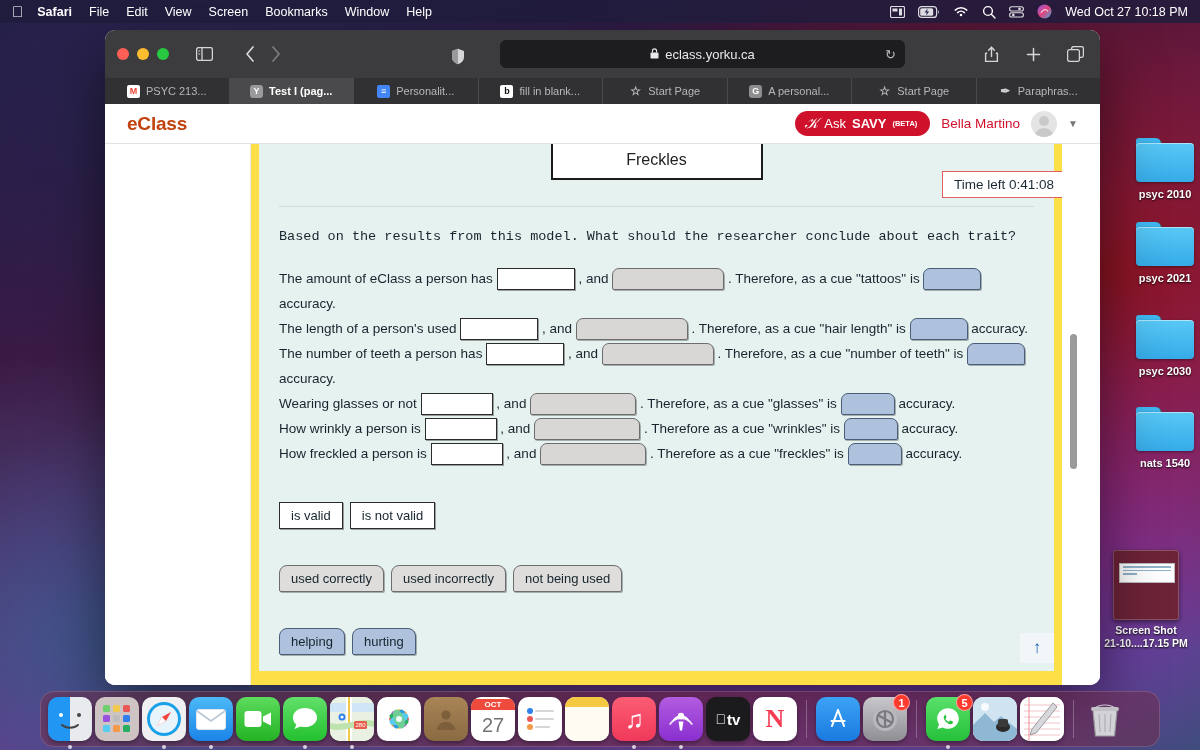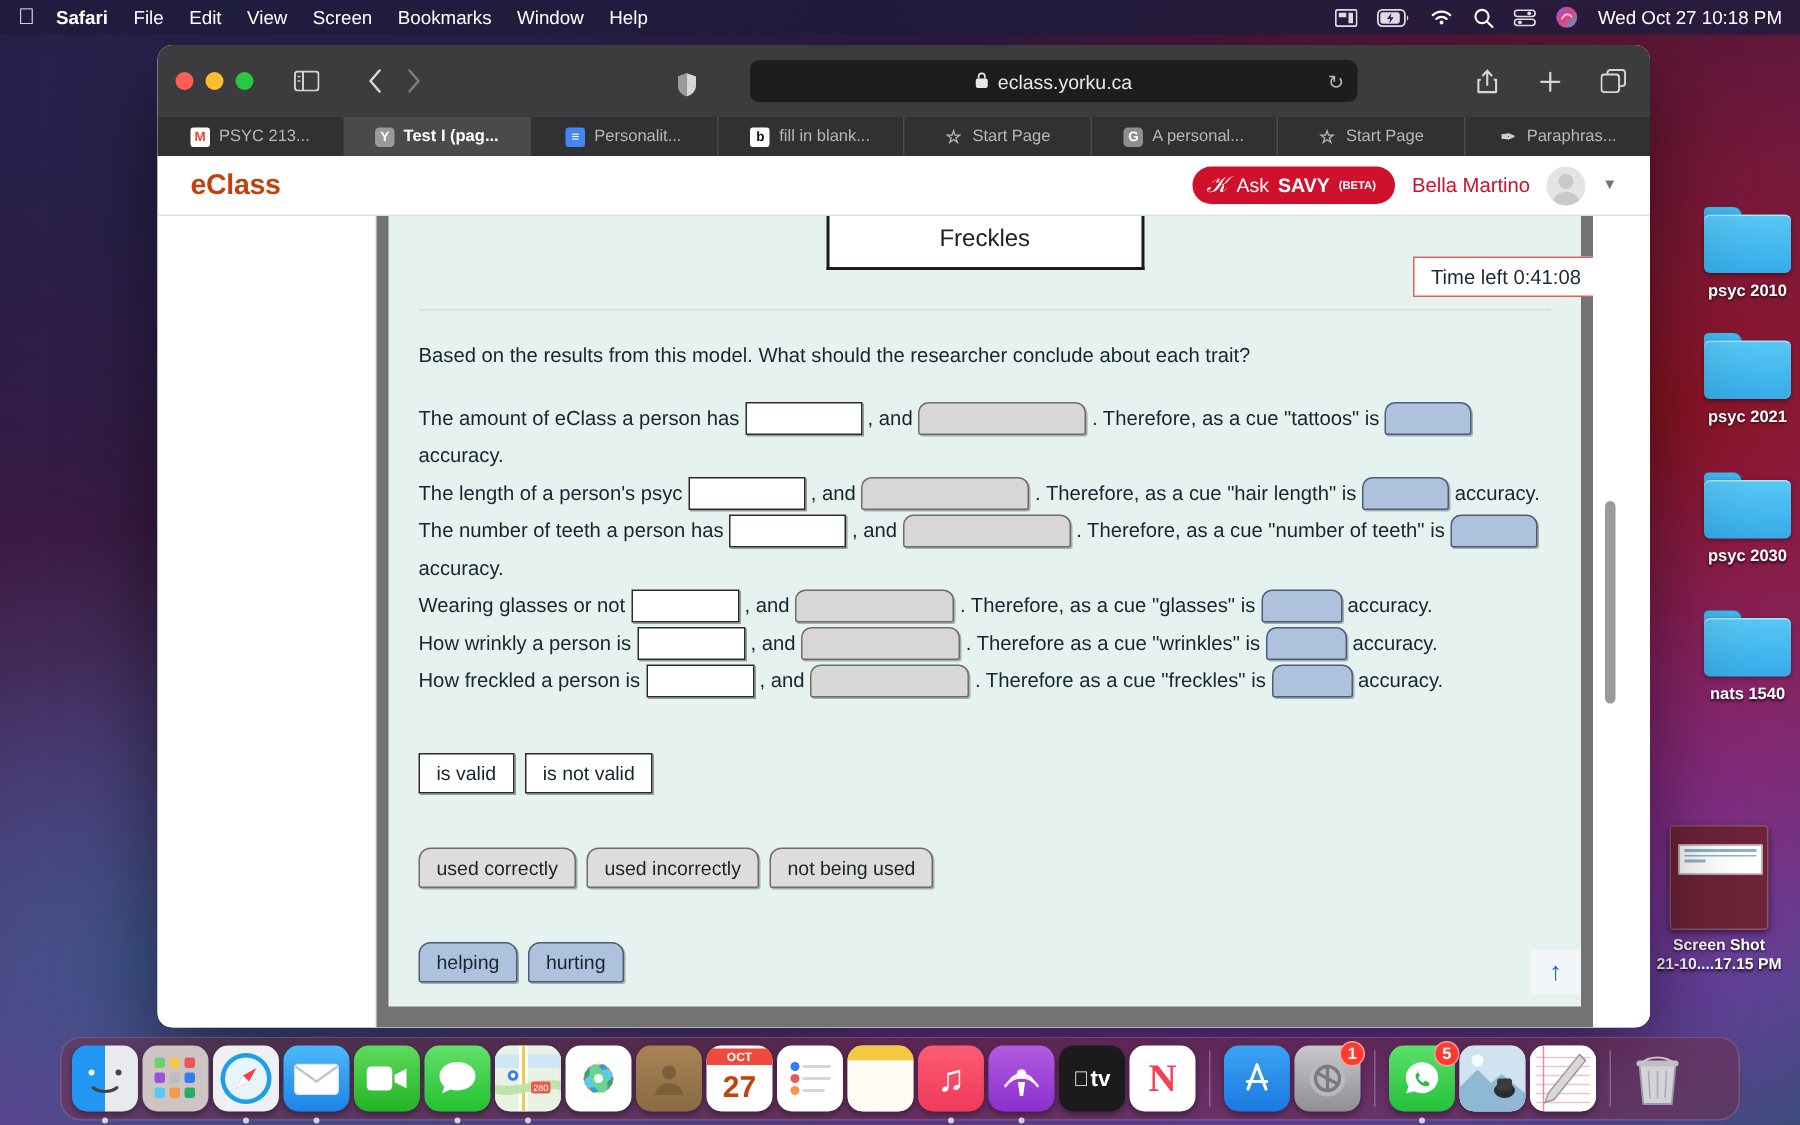--- a/index.html
+++ b/index.html
@@ -151,21 +151,21 @@
     position: relative; overflow: hidden;
   }
   #avatar .head { position: absolute; left: 8px; top: 5px; width: 10px; height: 10px; border-radius: 50%; background: #c9c9c9; }
   #avatar .body { position: absolute; left: 3px; top: 17px; width: 20px; height: 13px; border-radius: 10px 10px 0 0; background: #c9c9c9; }
   #caret { color: #777; font-size: 10px; }
 
   #page-body { position: relative; height: 541px; background: #fff; }
   #left-col { position: absolute; left: 0; top: 0; width: 146px; height: 100%; background: #fff; border-right: 1px solid #e8e8e8; }
   #content {
     position: absolute; left: 146px; top: 0; right: 38px; bottom: 0;
-    background: #737373; overflow: hidden;
+    background: #fde047; overflow: hidden;
   }
   #quiz-card {
     position: absolute; left: 8px; top: 0; right: 8px;
     background: #e6f2f0; padding: 0 20px;
   }
 
   .freckles-box {
     width: 212px; margin: 0 auto; height: 36px;
     border: 2px solid #1b1b1b; border-top: none;
     display: flex; align-items: center; justify-content: center;
@@ -173,21 +173,21 @@
     background: #fff;
   }
   #timer {
     position: absolute; right: -12px; top: 27px;
     border: 1px solid #e06060; background: #fff;
     padding: 5px 11px; font-size: 13.5px; color: #1b2a33;
     white-space: nowrap;
   }
   #divider { margin-top: 26px; border-top: 1px solid #cfdedd; }
 
-  .q-prompt { font-size: 13.5px; color: #16252e; margin-top: 22px; }
+  .q-prompt { font-size: 13.5px; color: #16252e; margin-top: 22px; font-family: Liberation Mono, monospace; }
   .q-rows { margin-top: 22px; font-size: 13.5px; color: #16252e; line-height: 25px; }
   .q-row { margin-bottom: 0; }
 
   .blank-white {
     display: inline-block; vertical-align: middle;
     height: 22px; background: #fff; border: 1px solid #2b2b2b;
     box-shadow: 1px 1px 0 rgba(0,0,0,.35);
   }
   .blank-gray {
     display: inline-block; vertical-align: middle;
@@ -502,21 +502,21 @@
               <span>The amount of eClass a person has</span>
               <span class="blank-white" style="width:78px"></span>
               <span>, and</span>
               <span class="blank-gray" style="width:112px"></span>
               <span>. Therefore, as a cue "tattoos" is</span>
               <span class="blank-blue" style="width:58px"></span>
               <span>accuracy.</span>
             </div>
 
             <div class="q-row">
-              <span>The length of a person's psyc</span>
+              <span>The length of a person's used</span>
               <span class="blank-white" style="width:78px"></span>
               <span>, and</span>
               <span class="blank-gray" style="width:112px"></span>
               <span>. Therefore, as a cue "hair length" is</span>
               <span class="blank-blue" style="width:58px"></span>
               <span>accuracy.</span>
             </div>
 
             <div class="q-row">
               <span>The number of teeth a person has</span>
@@ -695,21 +695,21 @@
       <svg width="26" height="26" viewBox="0 0 26 26">
           <circle cx="13" cy="9" r="4.6" fill="#7d5f3b"></circle>
           <path d="M3.5 24c1-5.4 5-8 9.5-8s8.5 2.6 9.5 8z" fill="#7d5f3b"></path>
         </svg>
     </div>
   </div>
 
   <div class="dock-app">
     <div class="dock-ico" style="background:#fff;flex-direction:column">
       <div style="background:#ee4b3c;color:#fff;font-size:8px;font-weight:bold;width:100%;text-align:center;line-height:11px">OCT</div>
-      <div style="color:#c2410c;font-size:20px;font-weight:700;line-height:30px">27</div>
+      <div style="color:#737373;font-size:20px;font-weight:400;line-height:30px">27</div>
     </div>
   </div>
 
   <div class="dock-app">
     <div class="dock-ico" style="background:#fff">
       <svg width="30" height="24" viewBox="0 0 30 24">
         <circle cx="5" cy="4" r="3" fill="#2f80ed"></circle>
           <line x1="11" y1="4" x2="28" y2="4" stroke="#d7d7d9" stroke-width="2" stroke-linecap="round"></line>
         <circle cx="5" cy="12" r="3" fill="#eb5757"></circle>
           <line x1="11" y1="12" x2="28" y2="12" stroke="#d7d7d9" stroke-width="2" stroke-linecap="round"></line>

